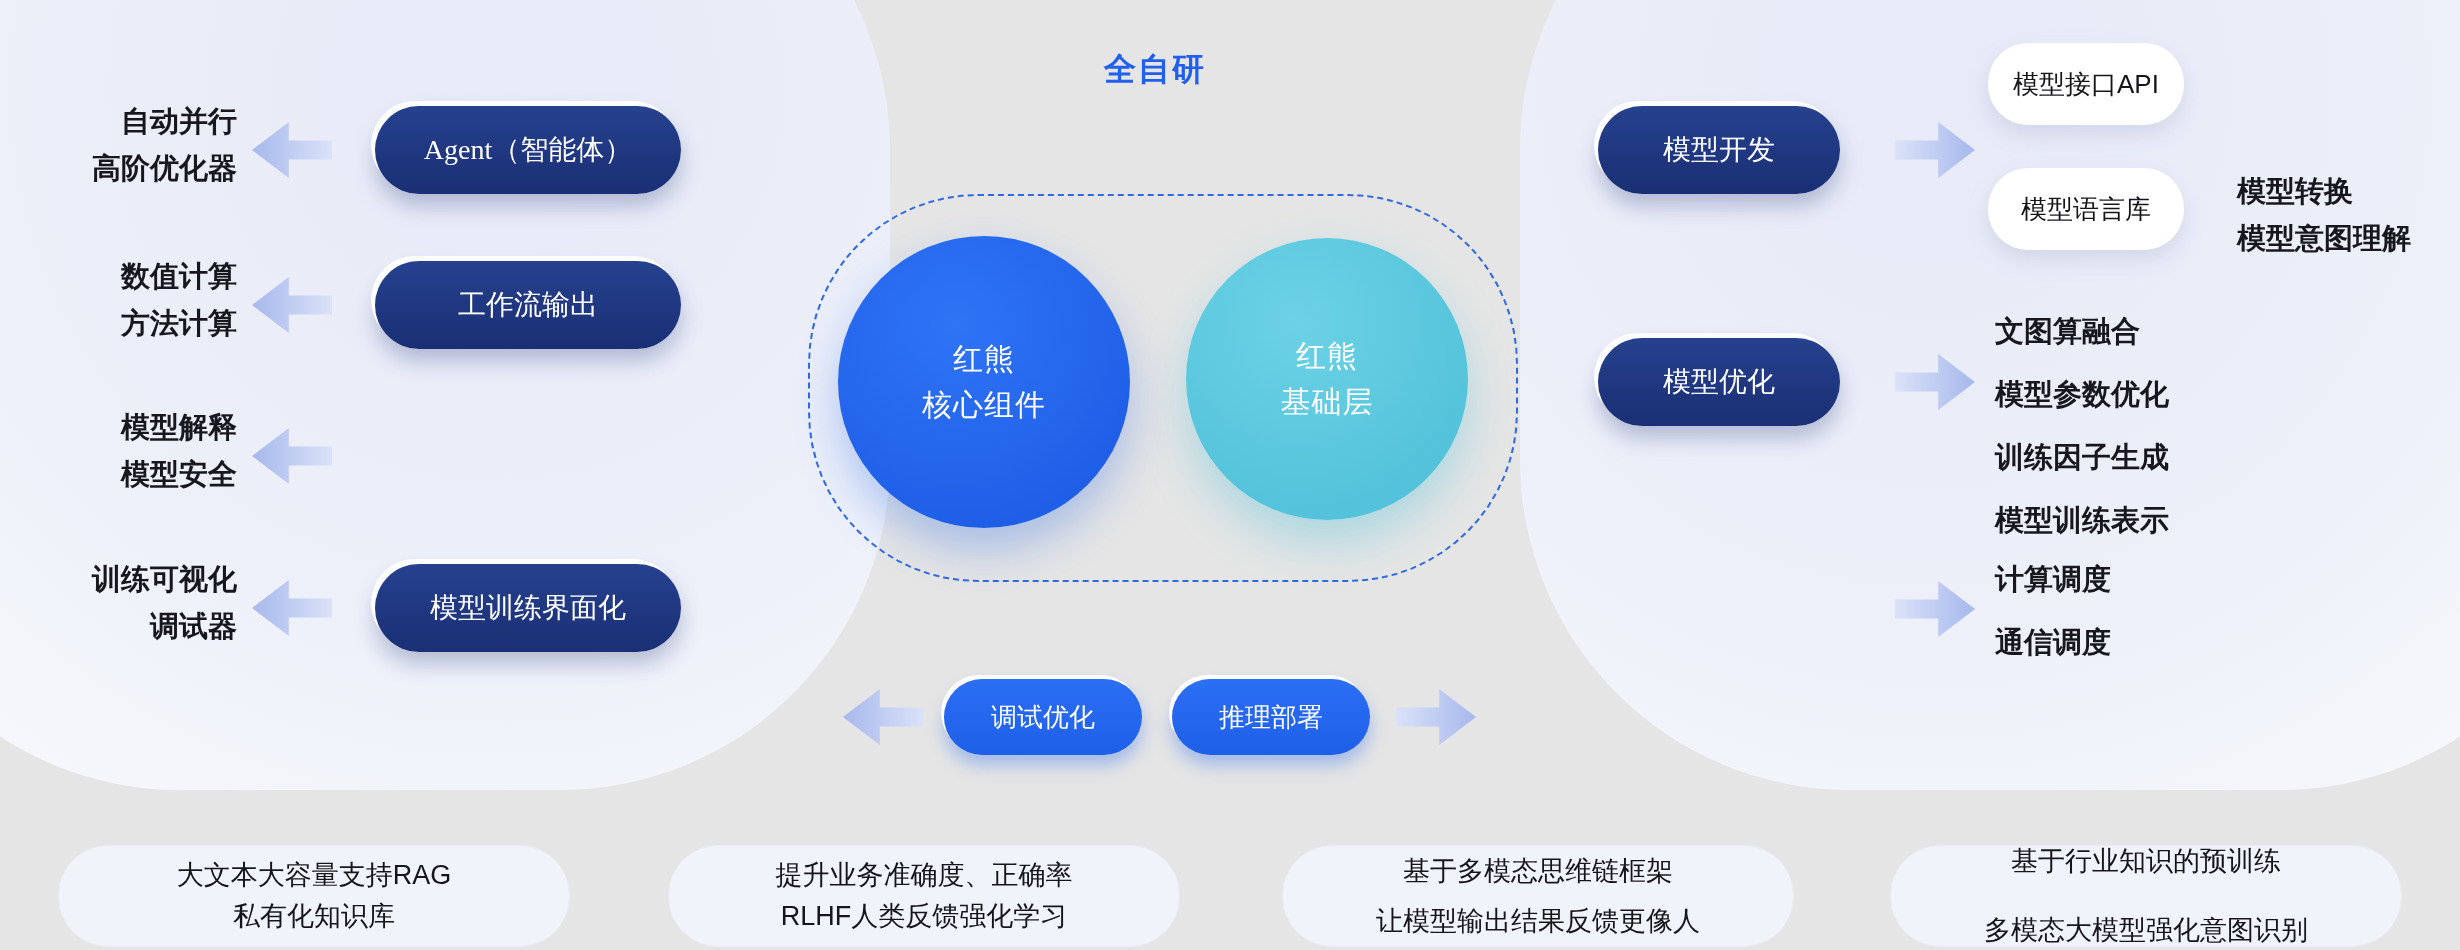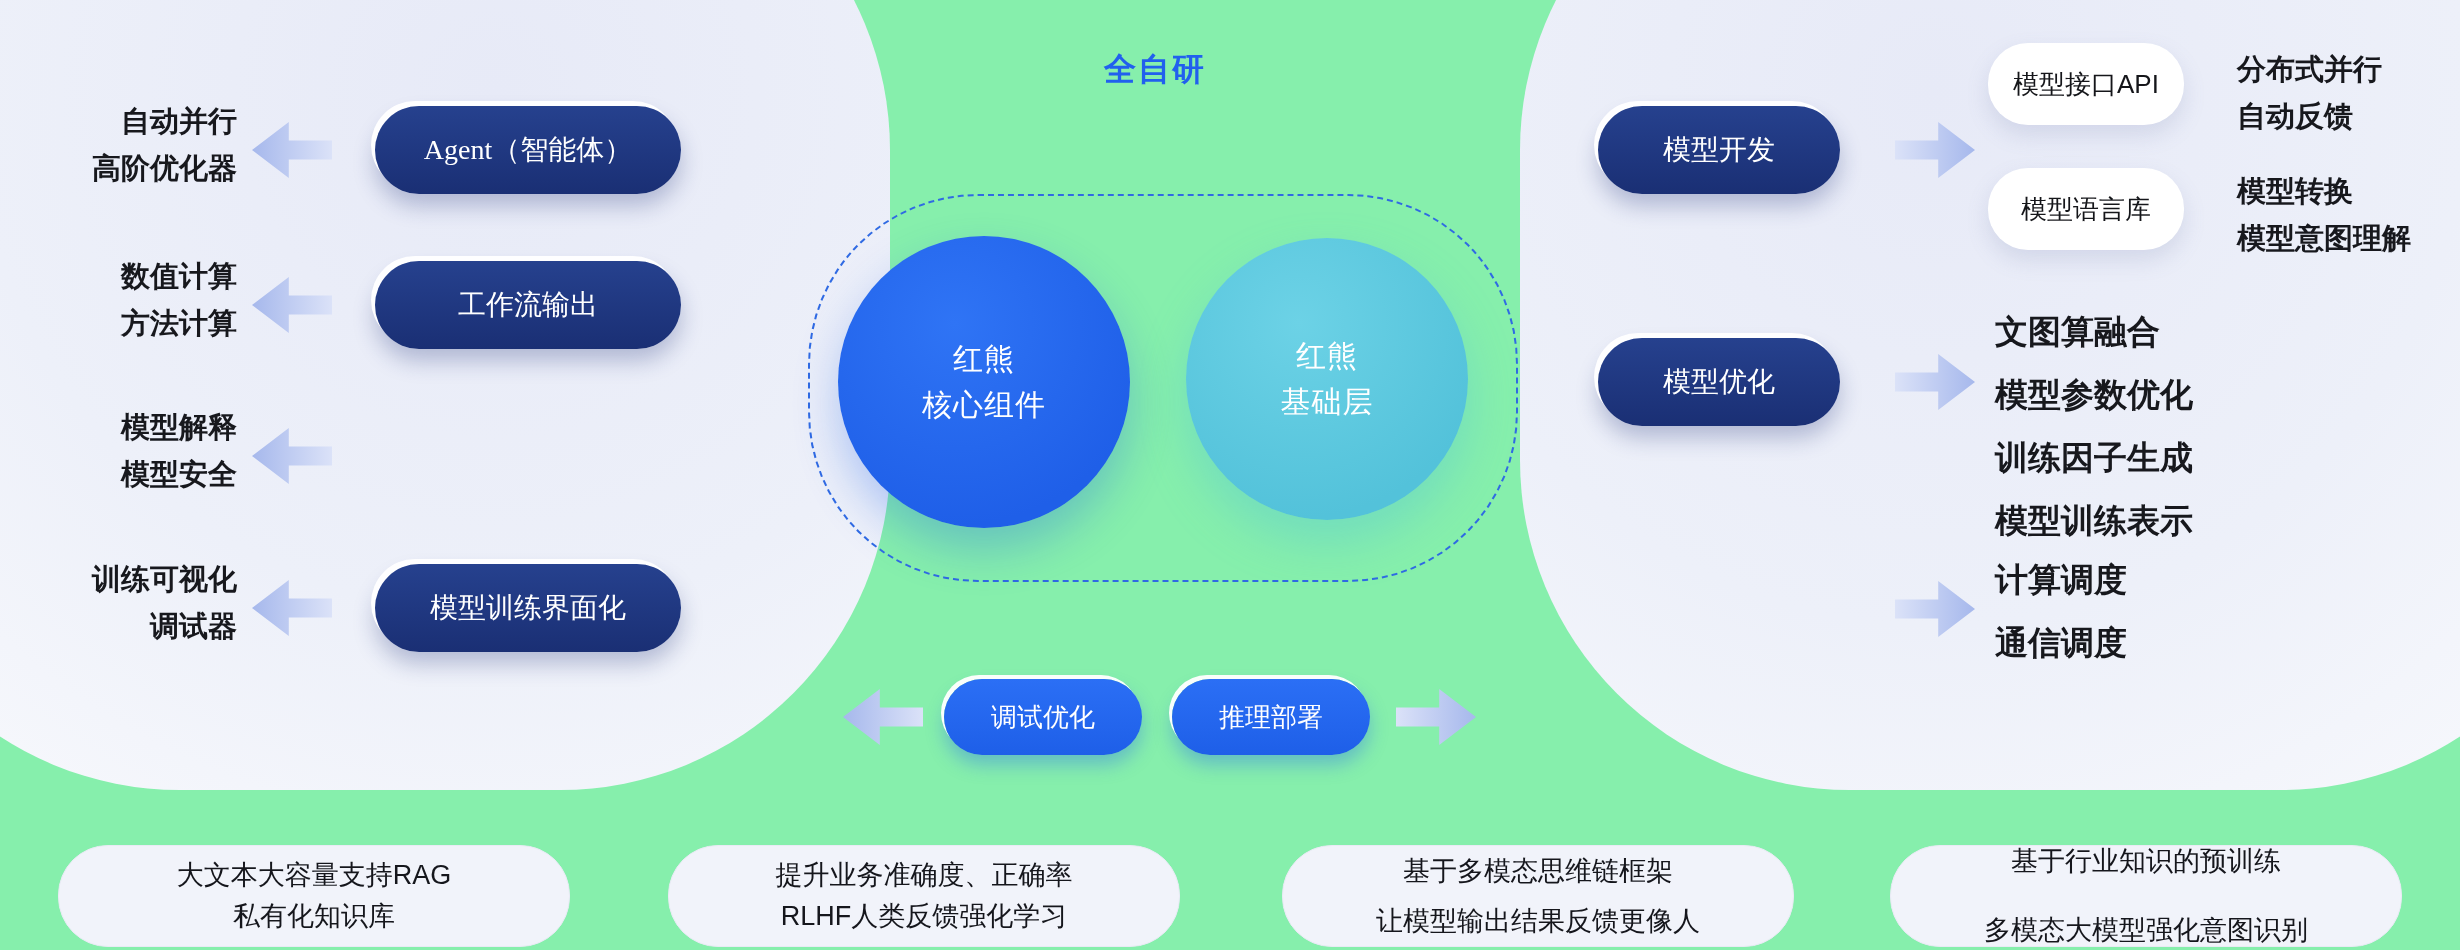--- a/index.html
+++ b/index.html
@@ -1,16 +1,16 @@
 <!DOCTYPE html>
 <html><head>
 <meta charset="utf-8">
 <style>
   html,body{margin:0;padding:0;background:#ffffff;}
-  .stage{position:relative;width:2460px;height:950px;overflow:hidden;background:#86efac;
+  .stage{position:relative;width:2460px;height:950px;overflow:hidden;background:#e5e5e5;
          font-family:"Liberation Sans","DejaVu Sans",sans-serif;}
   .blob{position:absolute;border-radius:330px;}
   .blob-left{left:-150px;top:-180px;width:1040px;height:970px;
     background:radial-gradient(circle at 62% 28%,#e7eaf7 0%,#edf0f9 55%,#f9fafd 100%);}
   .blob-right{left:1520px;top:-180px;width:1090px;height:970px;
     background:radial-gradient(circle at 38% 28%,#e7eaf7 0%,#edf0f9 55%,#f9fafd 100%);}
   .title{position:absolute;left:1035px;top:48px;width:240px;text-align:center;
     font-size:32px;font-weight:bold;color:#2160ee;letter-spacing:2px;}
   .side-label{position:absolute;color:#17181d;font-size:29px;font-weight:bold;line-height:47px;}
   .side-label.right-align{text-align:right;}
@@ -31,21 +31,21 @@
     border:2px dashed #2f6ae3;border-radius:170px;}
   .circle{position:absolute;display:flex;flex-direction:column;align-items:center;justify-content:center;
     border-radius:50%;color:#ffffff;font-size:30px;line-height:46px;letter-spacing:1px;}
   .circle-core{left:838px;top:236px;width:292px;height:292px;
     background:radial-gradient(circle at 40% 30%,#2f74f5 0%,#1f5fe8 75%);
     box-shadow:0 22px 45px rgba(31,95,232,0.30);}
   .circle-base{left:1186px;top:238px;width:282px;height:282px;
     background:radial-gradient(circle at 40% 30%,#6cd2e6 0%,#53c2da 75%);
     box-shadow:0 22px 45px rgba(84,194,218,0.40);}
   .right-text{position:absolute;color:#17181d;font-size:29px;font-weight:bold;line-height:47px;}
-  .right-list{position:absolute;color:#17181d;font-size:33px;font-weight:bold;line-height:63px;}
+  .right-list{position:absolute;color:#17181d;font-size:29px;font-weight:bold;line-height:63px;}
   .card{position:absolute;top:845px;height:100px;width:510px;background:#f1f3fa;
     border:1px solid #e9ebf5;border-radius:50px;display:flex;flex-direction:column;
     align-items:center;justify-content:center;color:#15161c;font-size:27px;font-weight:500;line-height:41px;}
 </style>
 </head>
 <body>
 
 <div class="stage">
 
   <div class="blob blob-left"></div>
@@ -108,24 +108,20 @@
   <div class="pill pill-navy" style="left:1598px;top:106px;width:242px;height:88px;">
     <span>模型开发</span>
   </div>
   <div class="arrow arrow-r" style="left:1895px;top:122px;"></div>
   <div class="pill pill-white" style="left:1988px;top:43px;width:196px;height:82px;">
     <span>模型接口API</span>
   </div>
   <div class="pill pill-white" style="left:1988px;top:168px;width:196px;height:82px;">
     <span>模型语言库</span>
   </div>
-  <div class="right-text" style="left:2237px;top:46px;">
-    <div>分布式并行</div>
-    <div>自动反馈</div>
-  </div>
   <div class="right-text" style="left:2237px;top:168px;">
     <div>模型转换</div>
     <div>模型意图理解</div>
   </div>
 
   <div class="pill pill-navy" style="left:1598px;top:338px;width:242px;height:88px;">
     <span>模型优化</span>
   </div>
   <div class="arrow arrow-r" style="left:1895px;top:354px;"></div>
   <div class="right-list" style="left:1995px;top:300px;">

